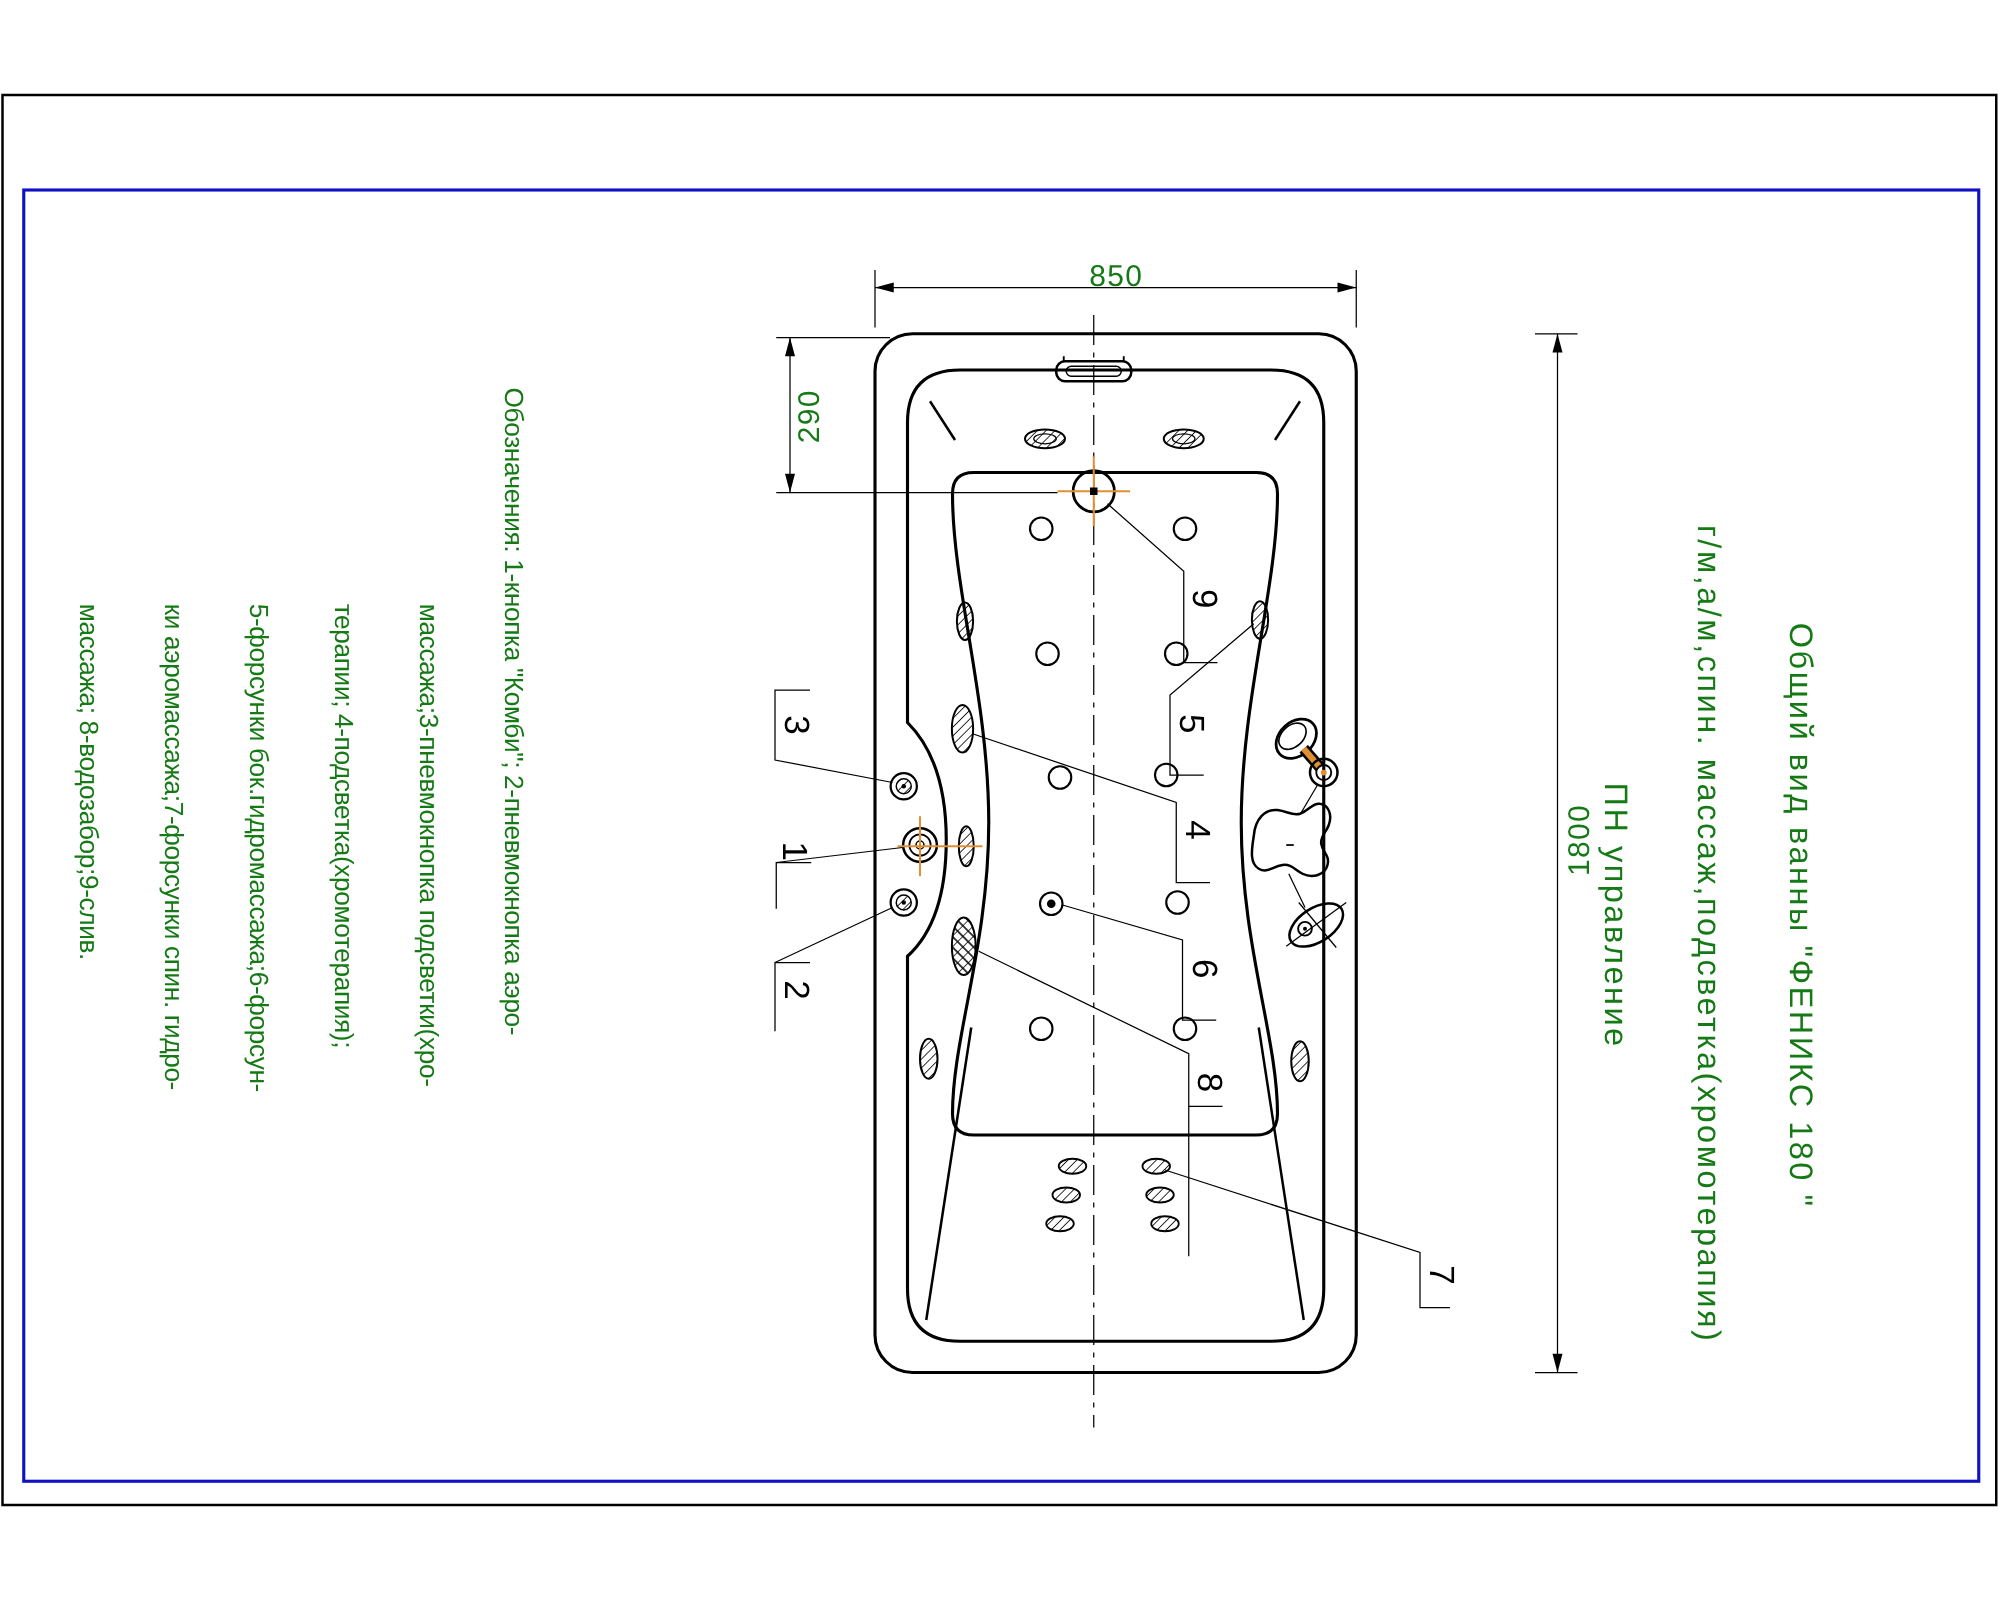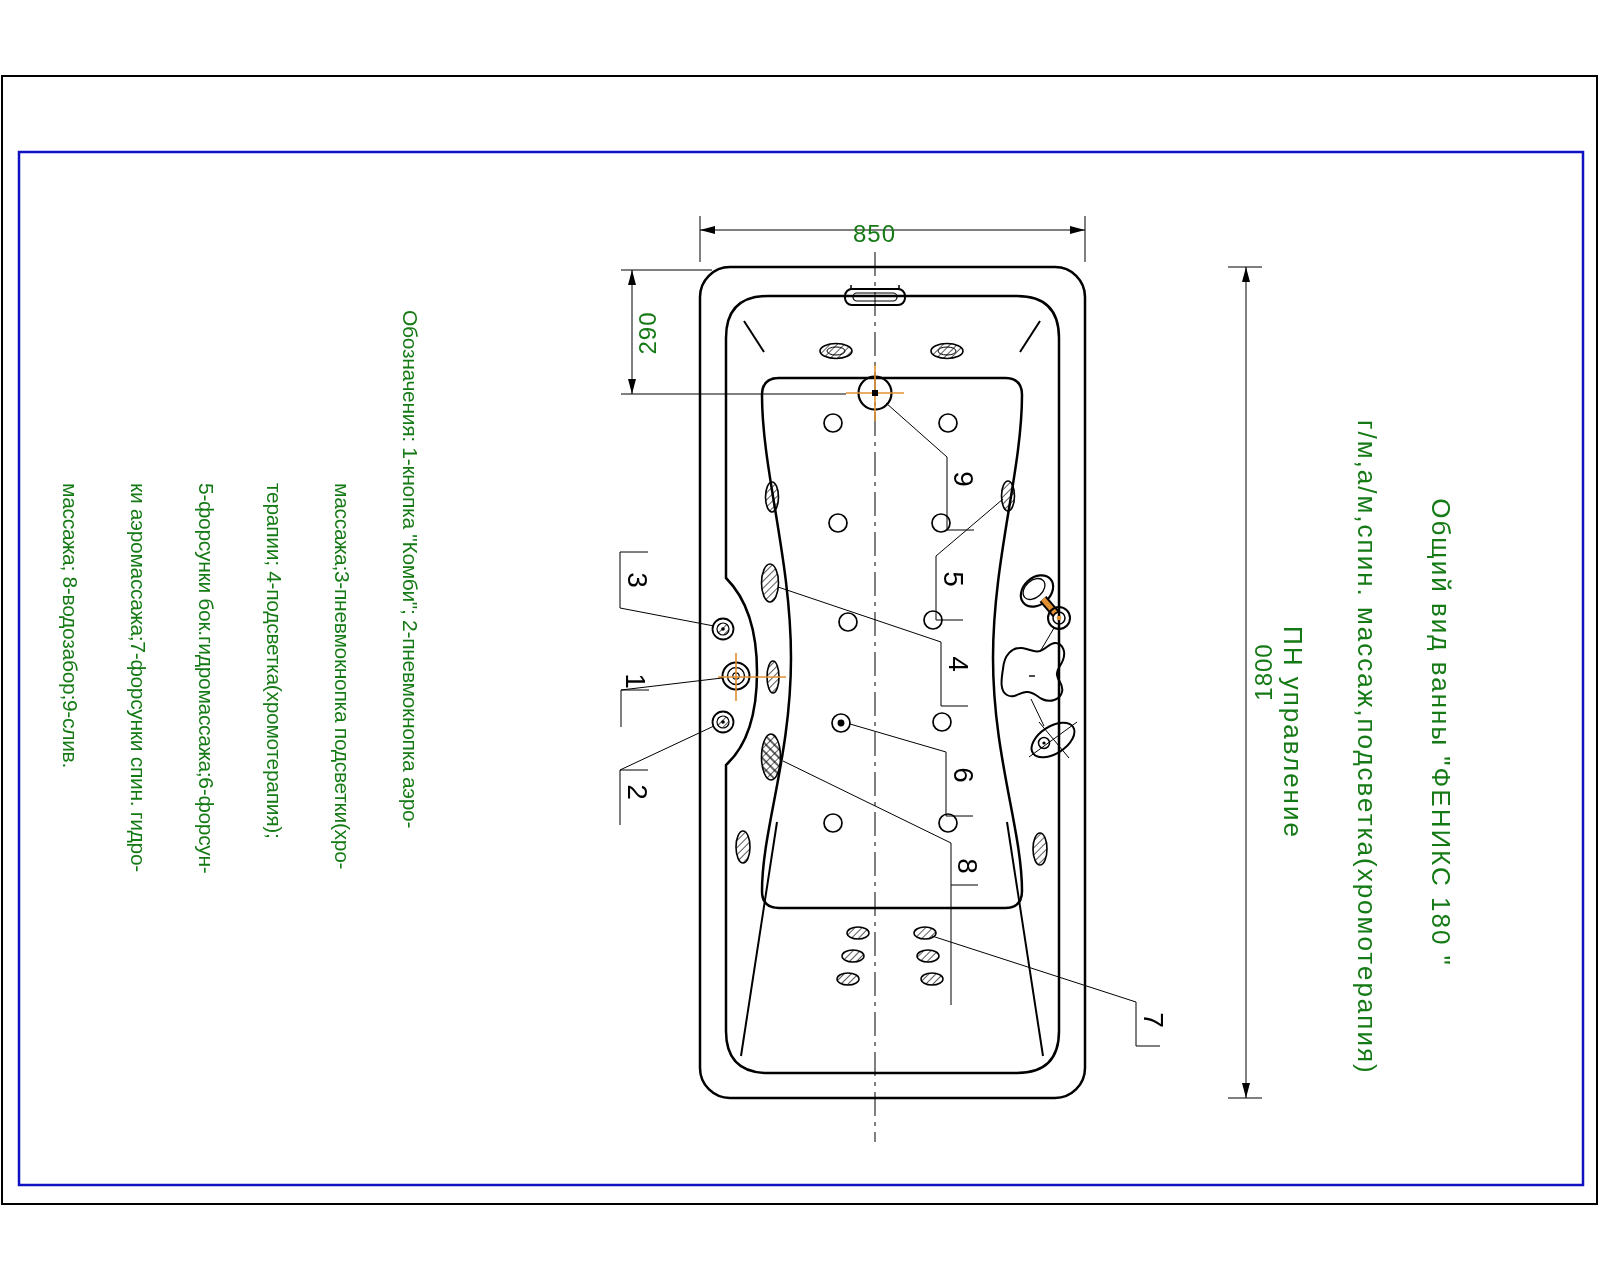--- a/index.html
+++ b/index.html
@@ -12,21 +12,21 @@
   .rot-cw{transform:rotate(90deg);transform-origin:0 0;}
   .rot-ccw{transform:rotate(-90deg);transform-origin:0 0;}
   .callout-digit{position:absolute;width:34px;height:34px;font-size:28px;color:#000;
                  text-align:center;line-height:34px;
                  transform:translate(-50%,-50%) rotate(90deg);}
   #title-block{left:1496px;top:420px;width:625px;height:114px;}
   #title-block .tline{font-size:26px;letter-spacing:2px;line-height:38px;text-align:center;}
   #legend-block{left:462px;top:310px;width:700px;height:192px;}
   #legend-block .lline{font-size:21px;letter-spacing:-0.3px;line-height:32px;}
   #legend-block .lline.indent{padding-left:173px;}
-  #dim-850{left:853px;top:220px;width:80px;text-align:left;}
+  #dim-850{left:853px;top:208px;width:80px;text-align:center;}
   #dim-290{left:634px;top:373px;width:80px;text-align:center;}
   #dim-1800{left:1250px;top:722px;width:100px;text-align:center;}
 </style>
 </head>
 <body>
 
 <div id="canvas">
 
   <svg id="linework" width="1600" height="1280" viewBox="0 0 1600 1280">
     <defs>

